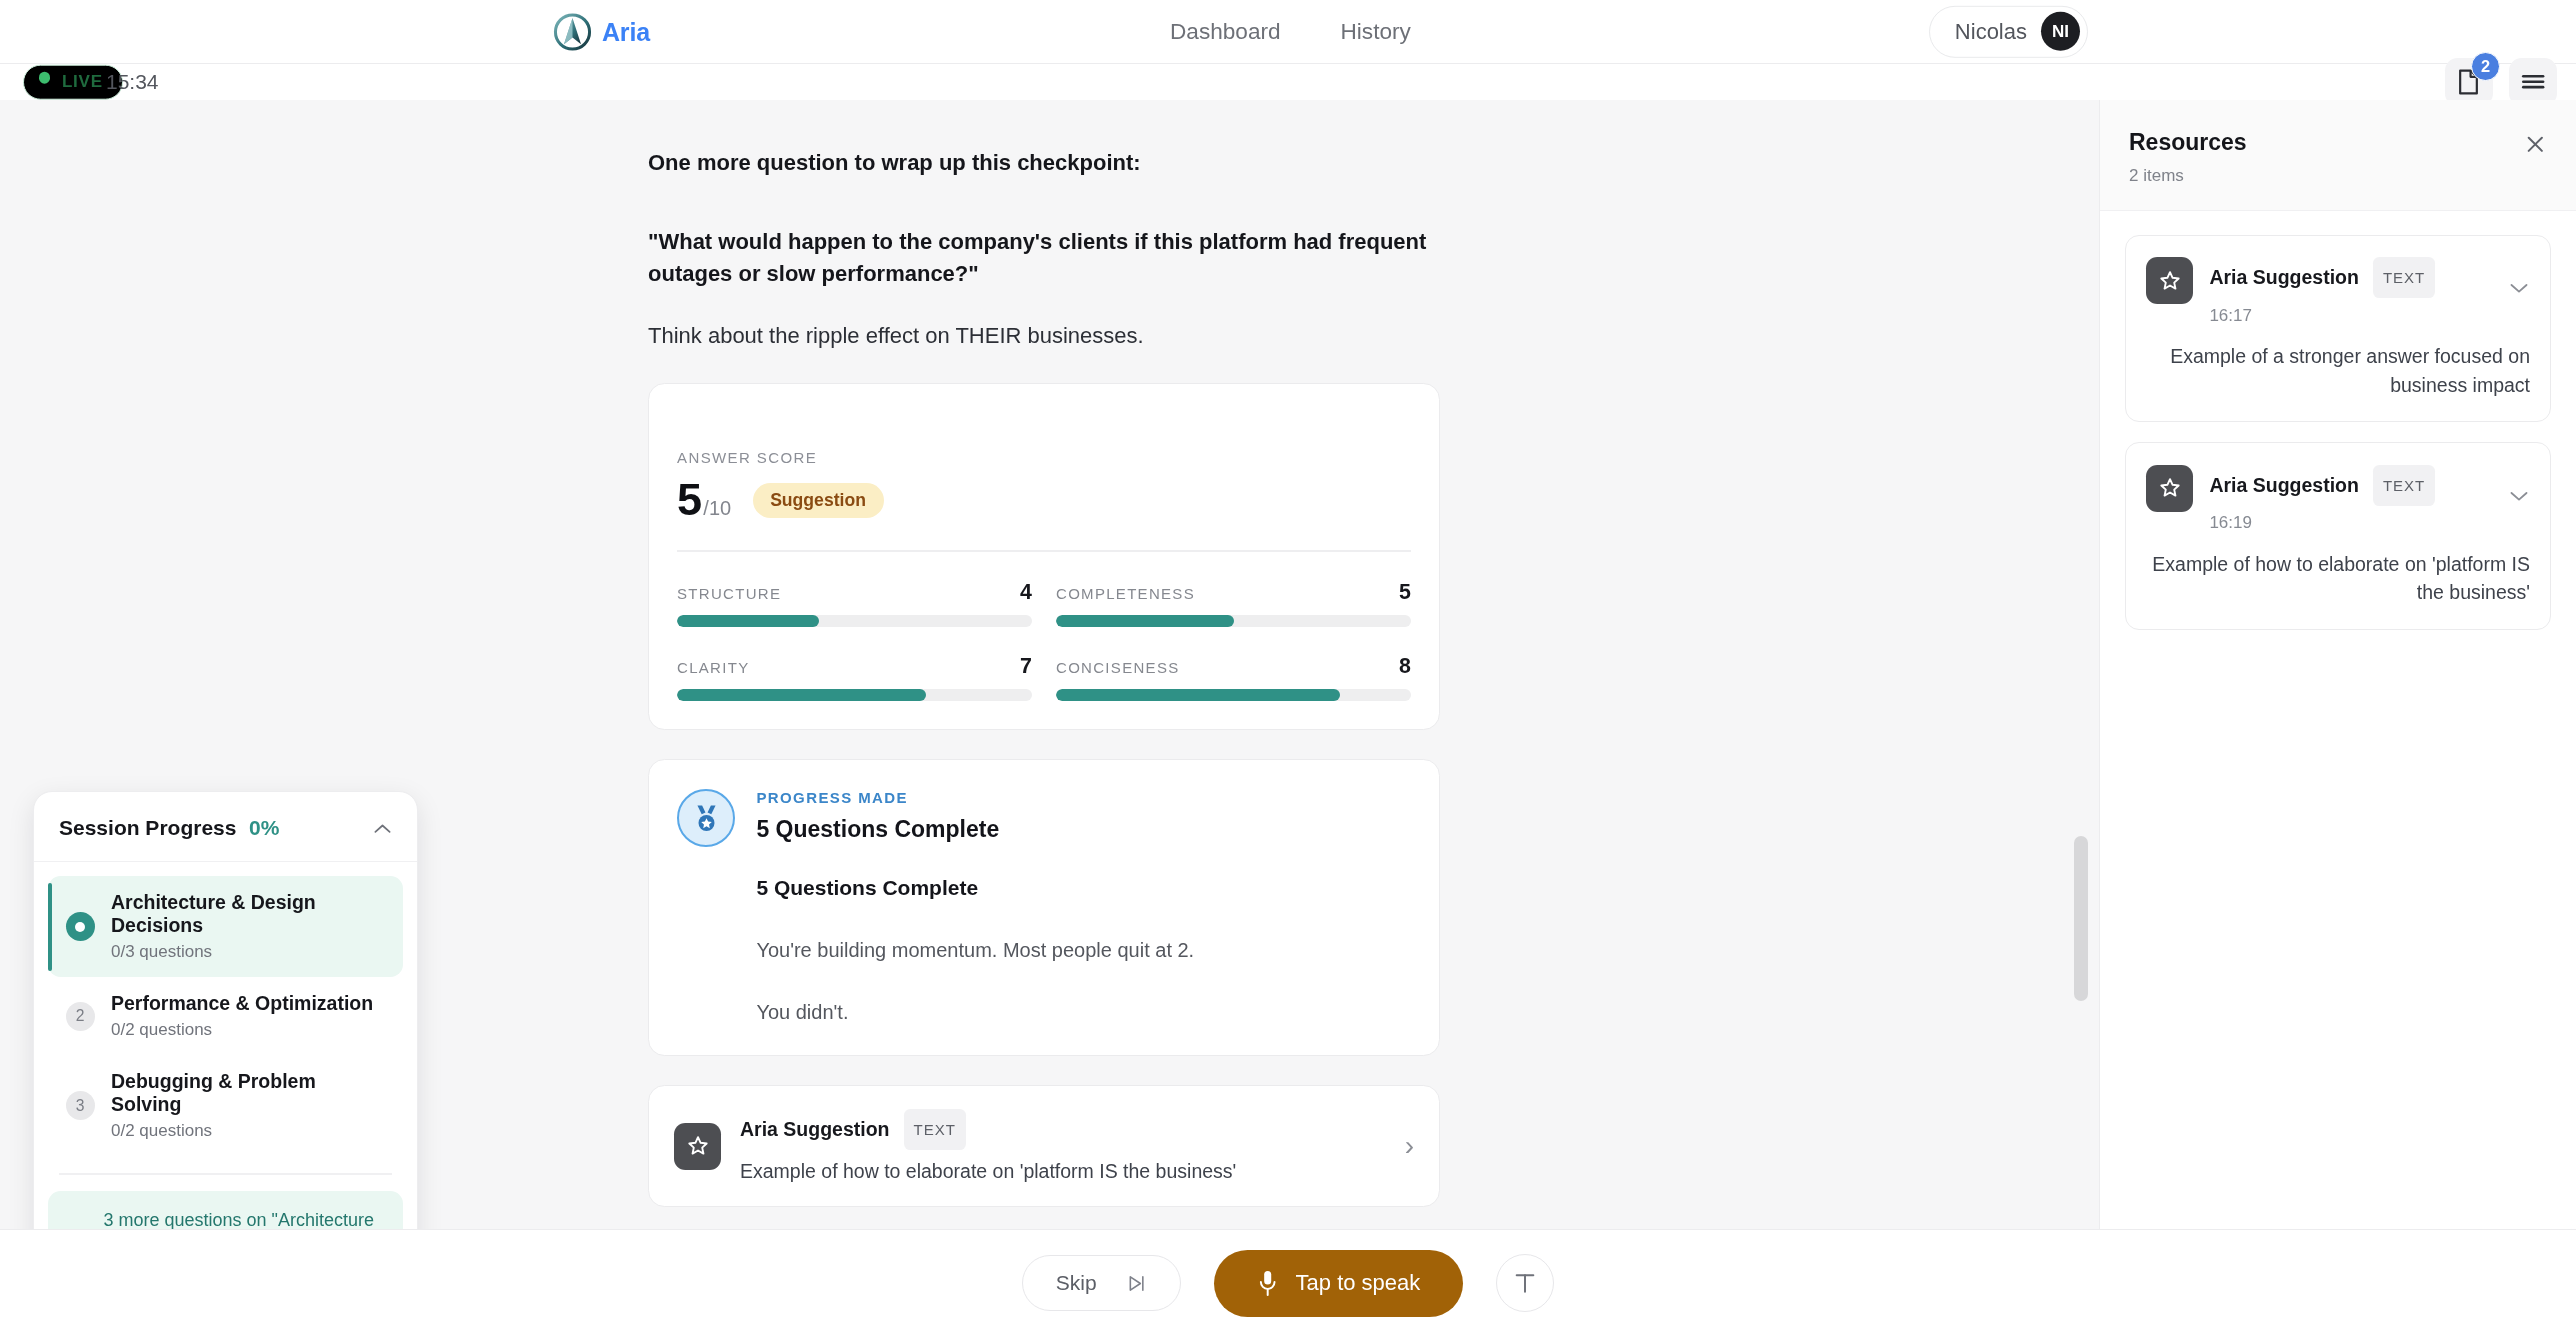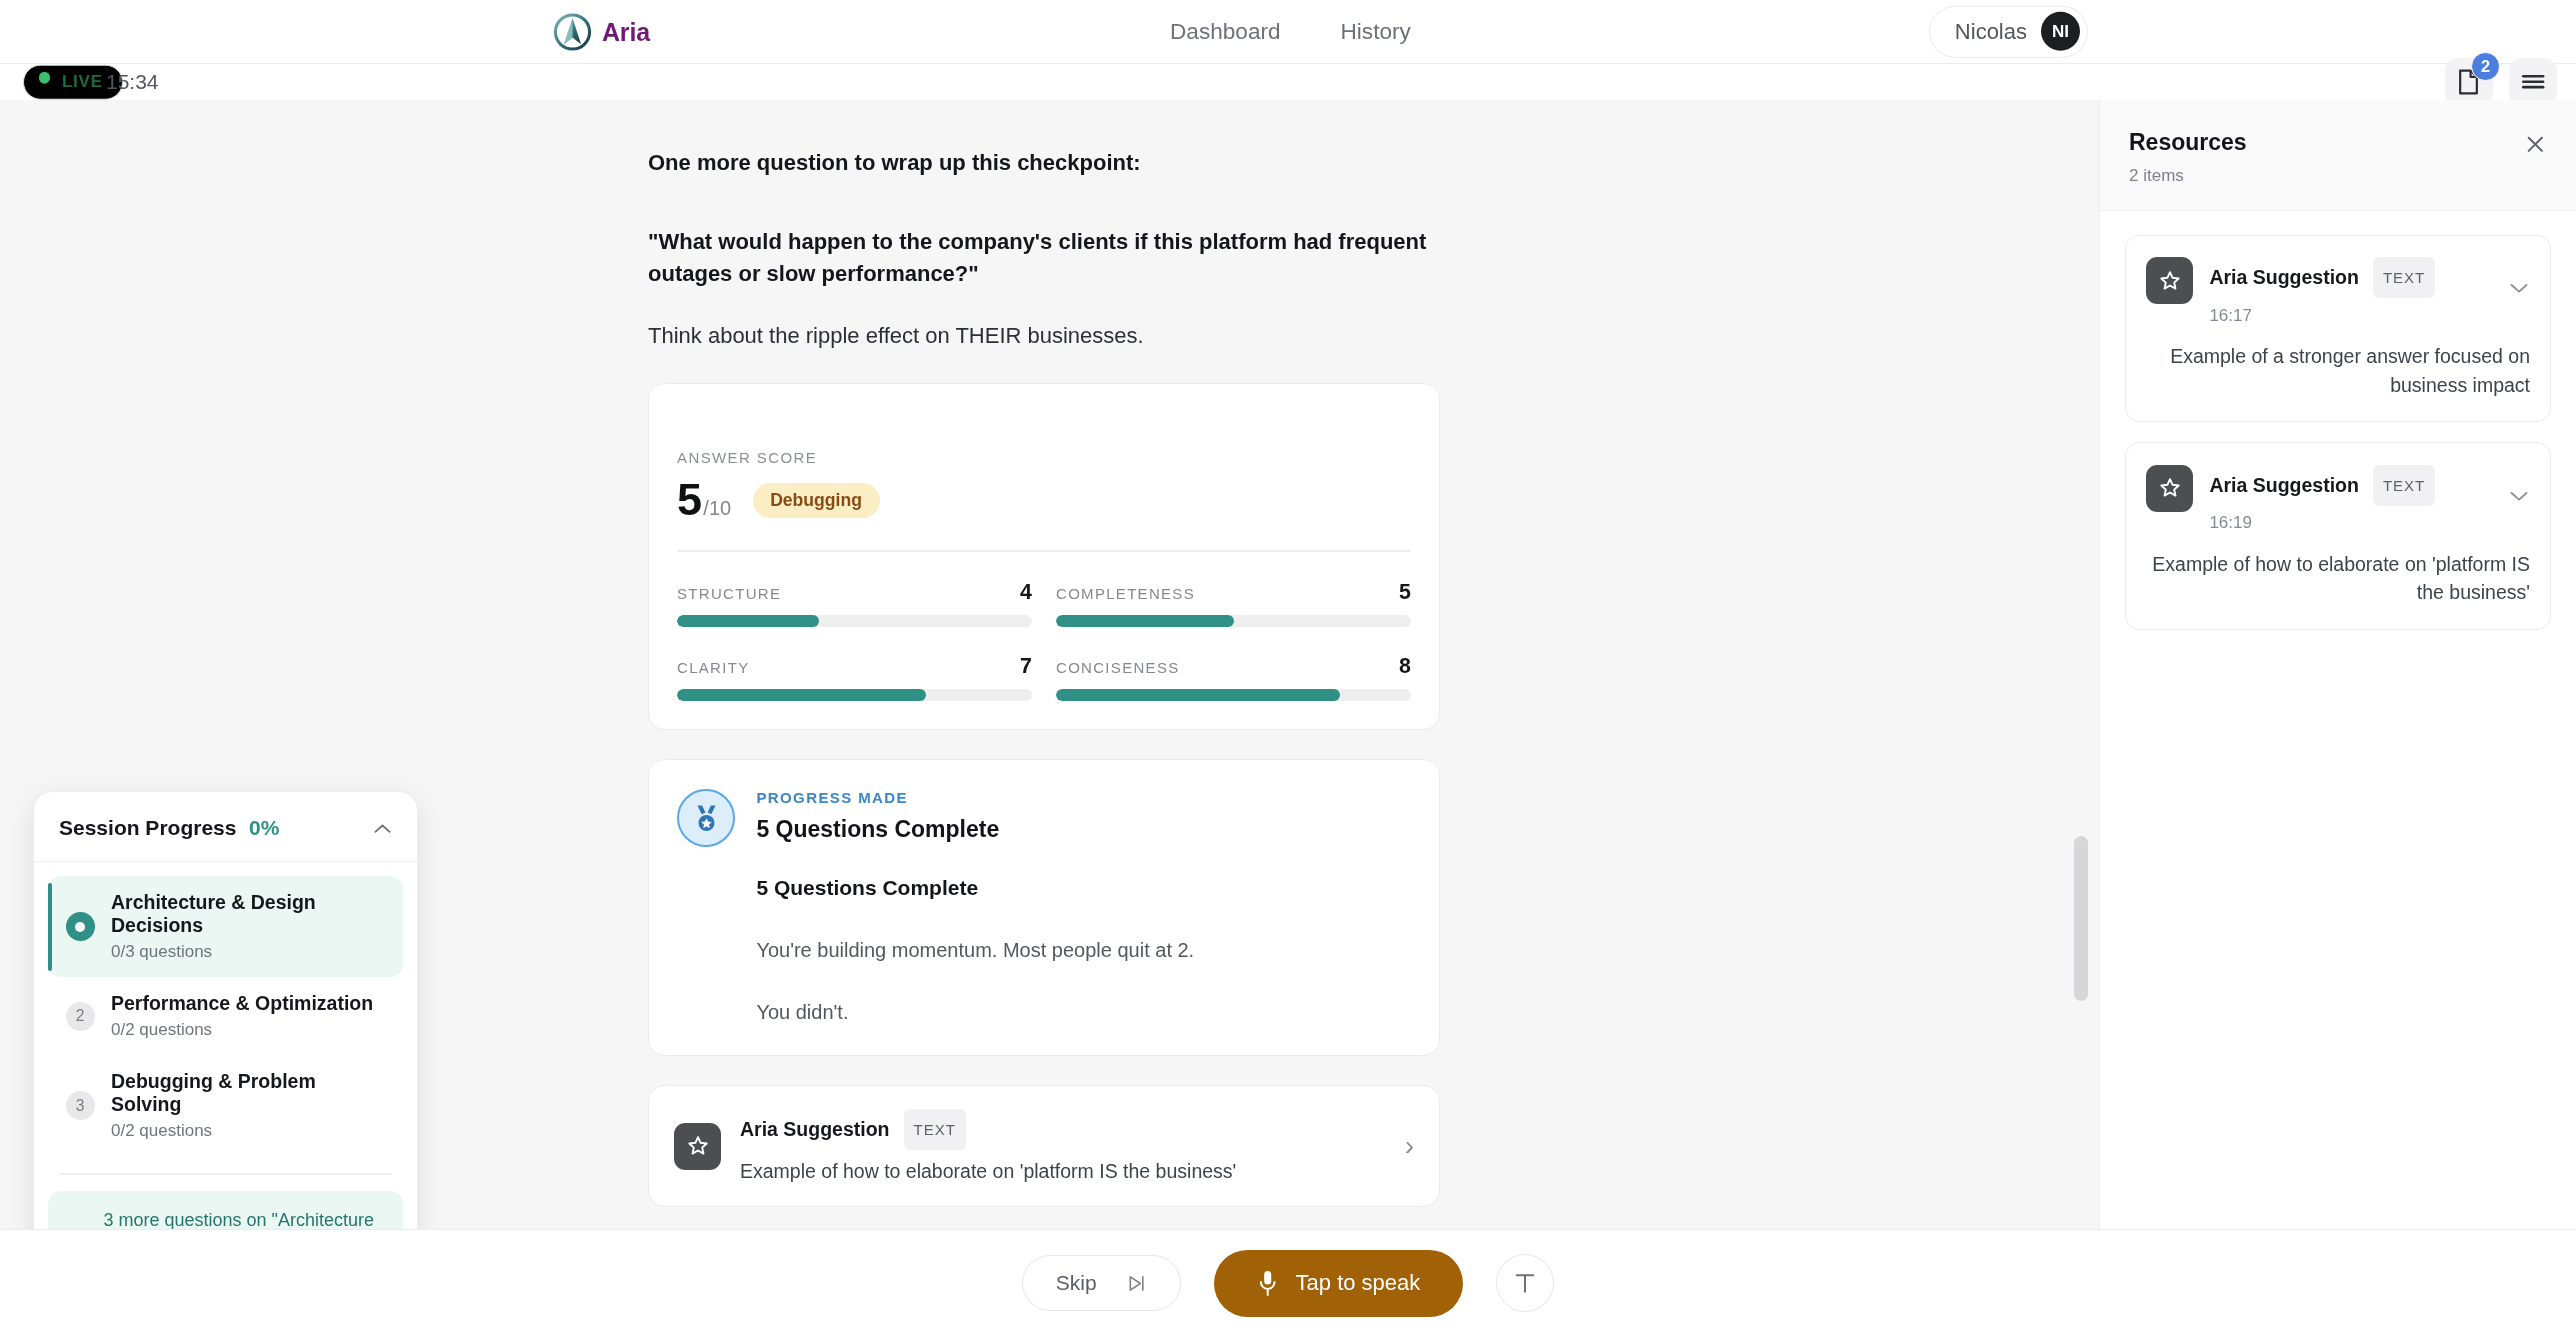--- a/index.html
+++ b/index.html
@@ -15,21 +15,21 @@
   .topnav {
     position: absolute; top: 0; left: 0; width: 2576px; height: 64px;
     background: #ffffff; border-bottom: 1.9px solid #ececee;
     display: flex; align-items: center;
   }
   .brand {
     position: absolute; left: 553px; top: 50%; transform: translateY(-50%);
     display: flex; align-items: center; gap: 10px;
   }
   .brand-logo { width: 39px; height: 39px; display:block; }
-  .brand-name { font-size: 25px; font-weight: bold; color: #701a75; letter-spacing: -0.2px; }
+  .brand-name { font-size: 25px; font-weight: bold; color: #3b82f6; letter-spacing: -0.2px; }
 
   .navlinks {
     position: absolute; left: 1170px; top: 50%; transform: translateY(-50%);
     display: flex; align-items: center; gap: 60px;
   }
   .navlink { font-size: 22.6px; color: #6d7077; cursor: pointer; white-space: nowrap; }
 
   .userchip {
     position: absolute; right: 488px; top: 50%; transform: translateY(-50%);
     display: flex; align-items: center; gap: 14px;
@@ -325,21 +325,21 @@
       <div class="msg-strong">One more question to wrap up this checkpoint:</div>
       <div class="msg-strong">"What would happen to the company's clients if this platform had frequent outages or slow performance?"</div>
       <div class="msg-body">Think about the ripple effect on THEIR businesses.</div>
 
       <div class="card score-card">
         <div class="kicker">ANSWER SCORE</div>
         <div class="score-row">
           <div>
             <span class="score-big">5</span><span class="score-den">/10</span>
           </div>
-          <span class="chip-dev">Debugging</span>
+          <span class="chip-dev">Suggestion</span>
         </div>
         <div class="divider"></div>
 
         <div class="metrics">
           <div>
             <div class="metric-head">
               <span class="metric-label">STRUCTURE</span>
               <span class="metric-val">4</span>
             </div>
             <div class="bar-track">

